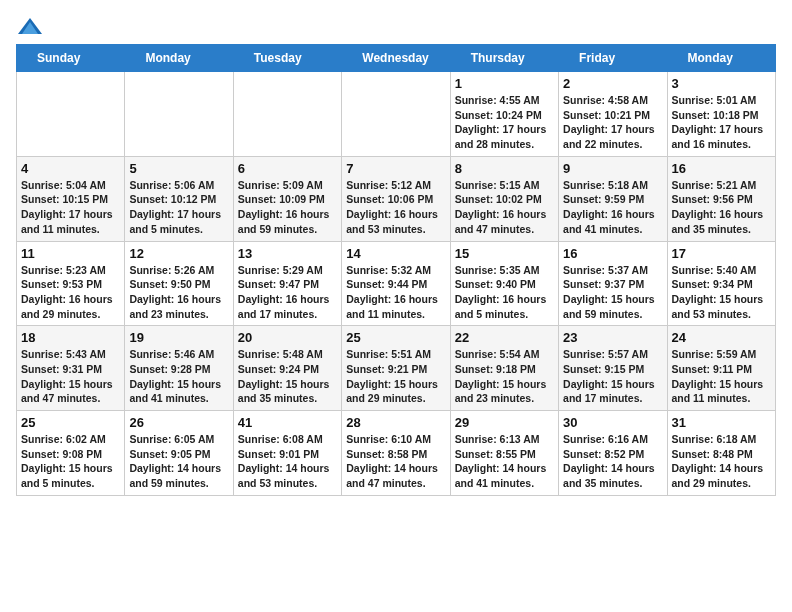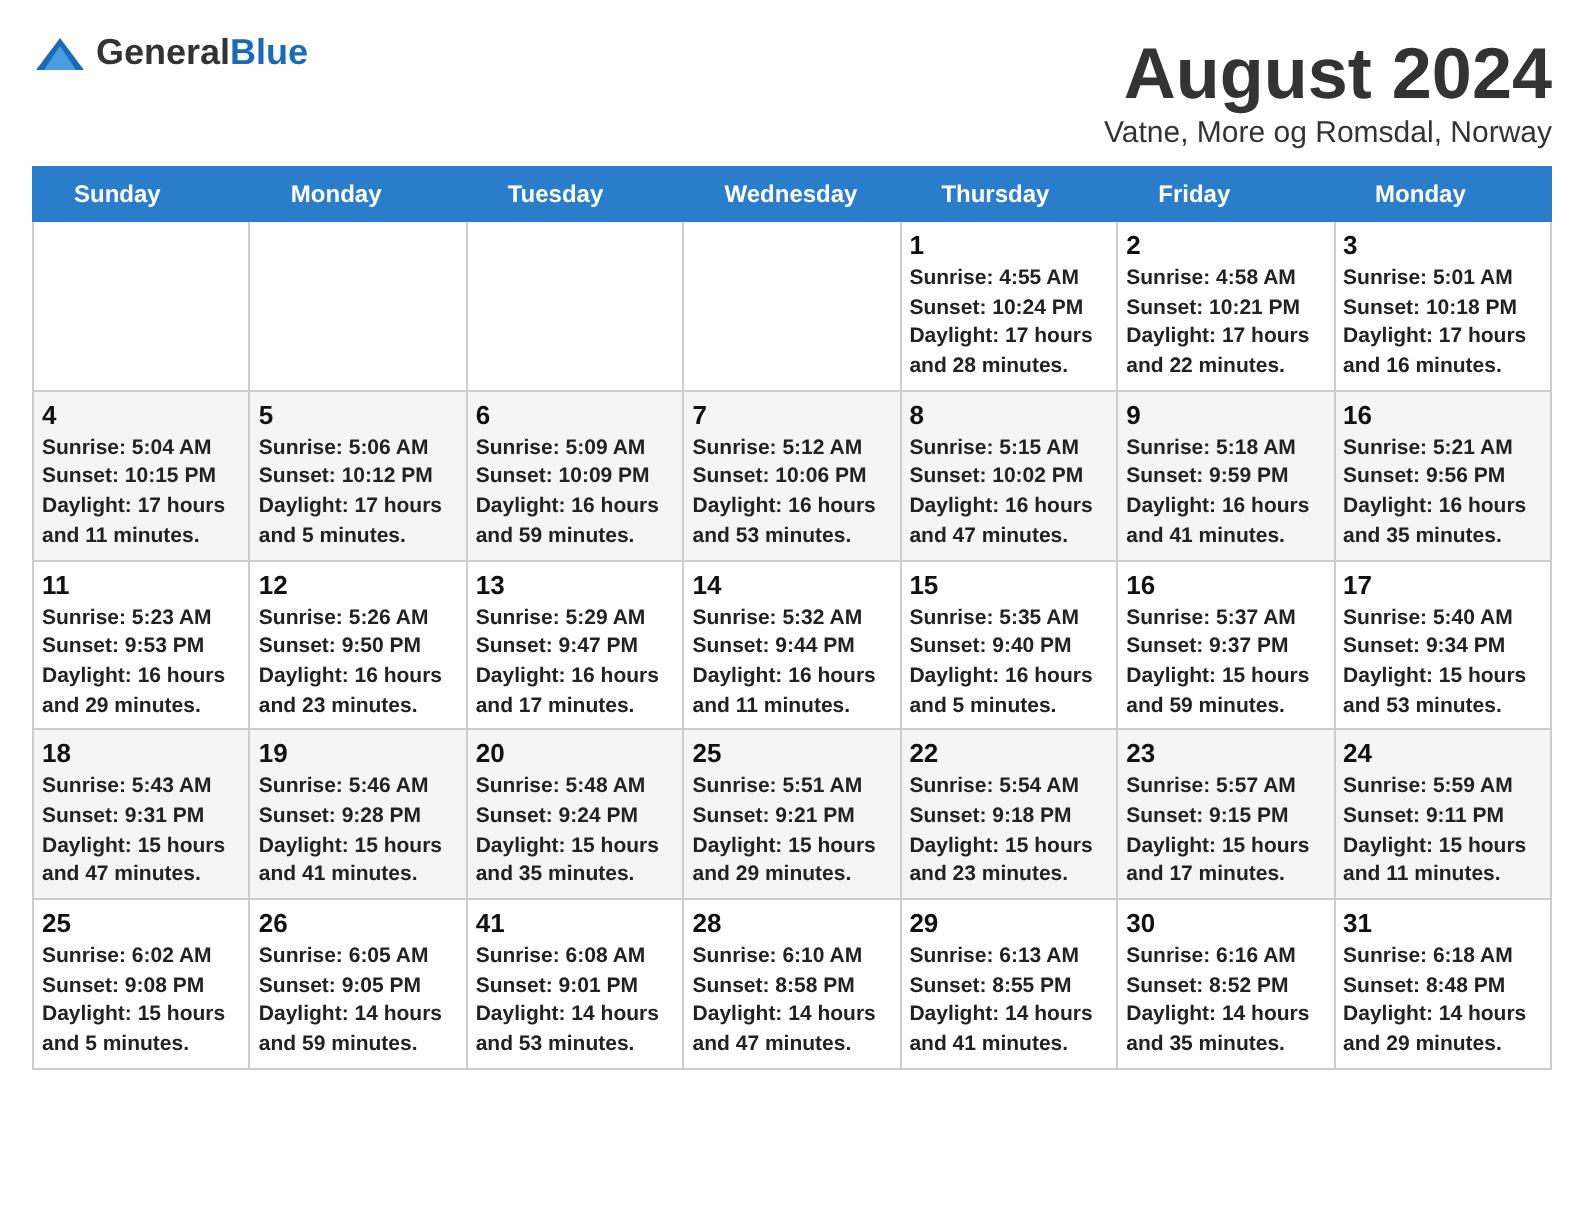--- a/index.html
+++ b/index.html
@@ -92,27 +92,20 @@
   </style>
 </head>
 <body>
 
 <div class="header-area">
   <div class="logo">
     <svg class="logo-icon" viewBox="0 0 28 20" xmlns="http://www.w3.org/2000/svg">
       <polygon points="14,2 26,18 2,18" fill="#1a6bb5"></polygon>
       <polygon points="14,6 22,18 6,18" fill="#4a9edf"></polygon>
     </svg>
-    <div>
-      <span class="logo-text-general">General</span><span class="logo-text-blue">Blue</span>
-    </div>
-  </div>
-  <div class="title-area">
-    <div class="main-title">August 2024</div>
-    <div class="sub-title">Vatne, More og Romsdal, Norway</div>
   </div>
 </div>
 
 <table>
   <thead>
     <tr>
     <th>Sunday</th>
         <th>Monday</th>
         <th>Tuesday</th>
         <th>Wednesday</th>

